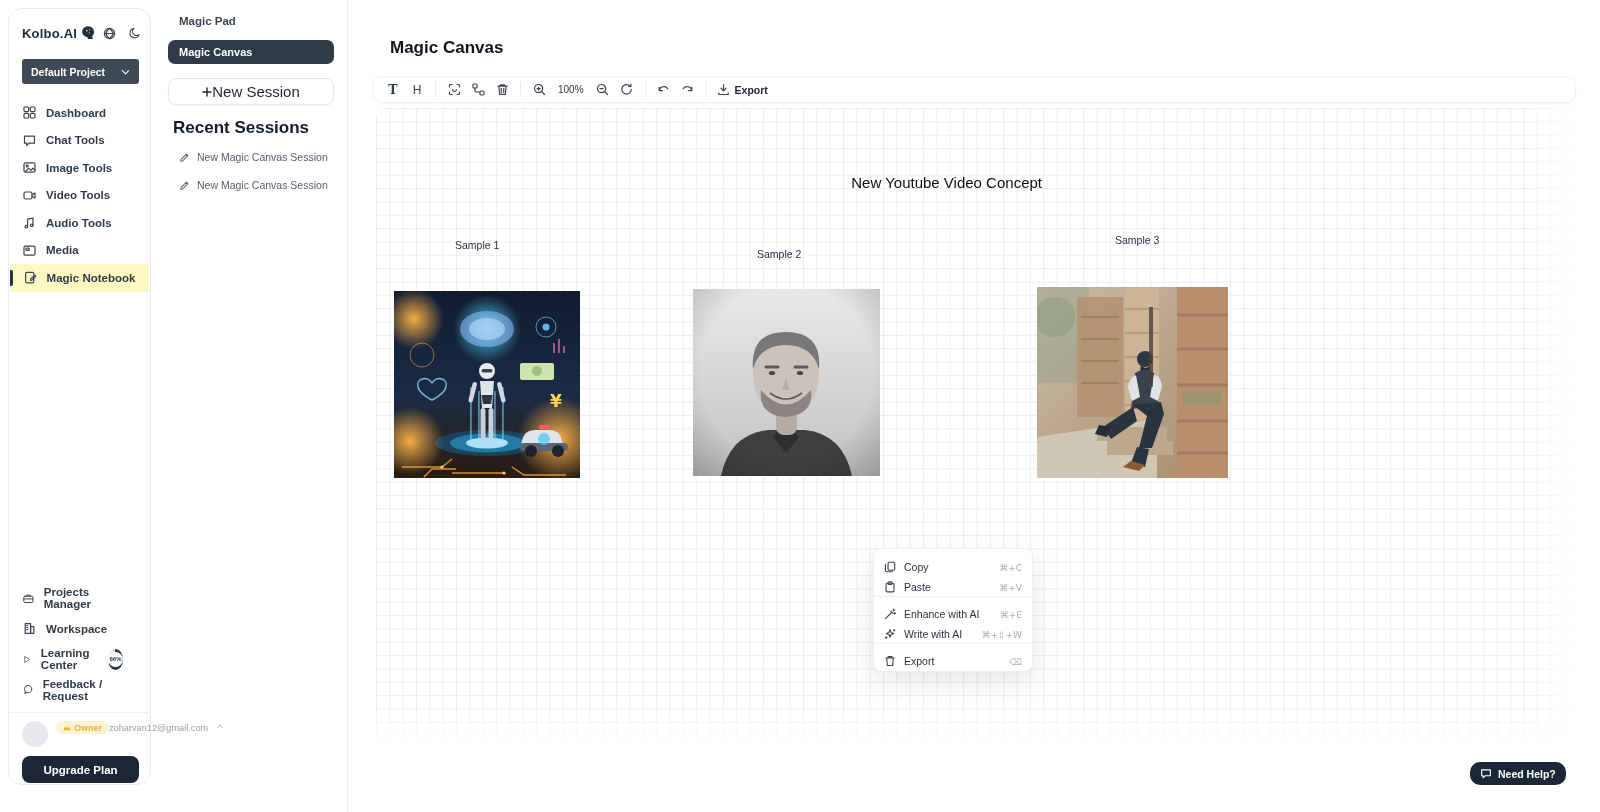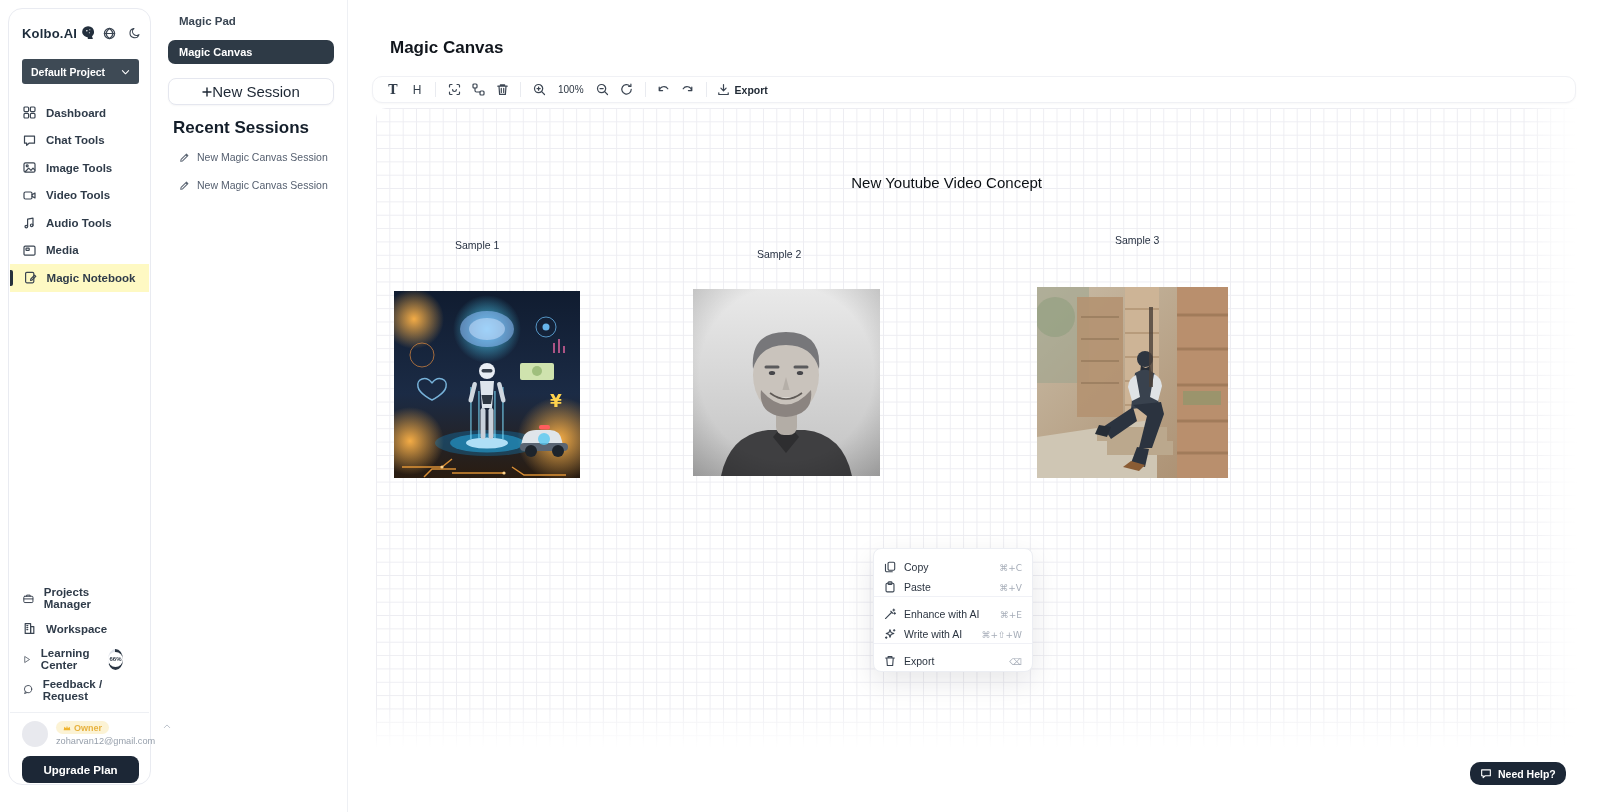--- a/index.html
+++ b/index.html
@@ -29,21 +29,21 @@
   .nav-bottom { position:absolute; top:574px; left:1px; right:14px; }
   .nav-bottom .nav-item { height:30.5px; }
   .ring { width:21px; height:21px; border-radius:50%; margin-left:4px;
     background:conic-gradient(#2b3644 0 66%, #dfe3ea 66% 100%);
     display:flex; align-items:center; justify-content:center; }
   .ring > span { width:15px; height:15px; background:#fff; border-radius:50%; font-size:6px; font-weight:700;
     color:#2b3644; display:flex; align-items:center; justify-content:center; }
   .user-row { position:absolute; top:703px; left:1px; right:1px; border-top:1px solid #eef0f4;
     padding:8px 8px 0 12px; display:flex; gap:8px; cursor:pointer; }
   .avatar { width:26px; height:26px; border-radius:50%; background:#e8e9ee; flex:none; }
-  .user-col { display:flex; flex-direction:column; align-items:flex-start; }
+  .user-col { display:flex; flex-direction:row; align-items:flex-start; }
   .owner-pill { display:inline-flex; align-items:center; gap:3px; background:#fcf3d5; color:#e7b23f;
     font-size:9px; font-weight:700; padding:1.5px 7px; border-radius:8px; }
   .user-email { font-size:9.2px; color:#97a0ac; margin-top:2px; }
   .user-chev { margin-left:auto; margin-top:2px; }
   .upgrade-btn { position:absolute; top:747px; left:13px; width:117px; height:27px; background:#1c2736;
     border-radius:8px; color:#fff; font-size:11.5px; font-weight:700; display:flex; align-items:center;
     justify-content:center; cursor:pointer; }
 
   
   #panel2 { position:absolute; left:153px; top:0; width:195px; height:812px; background:#fff;

